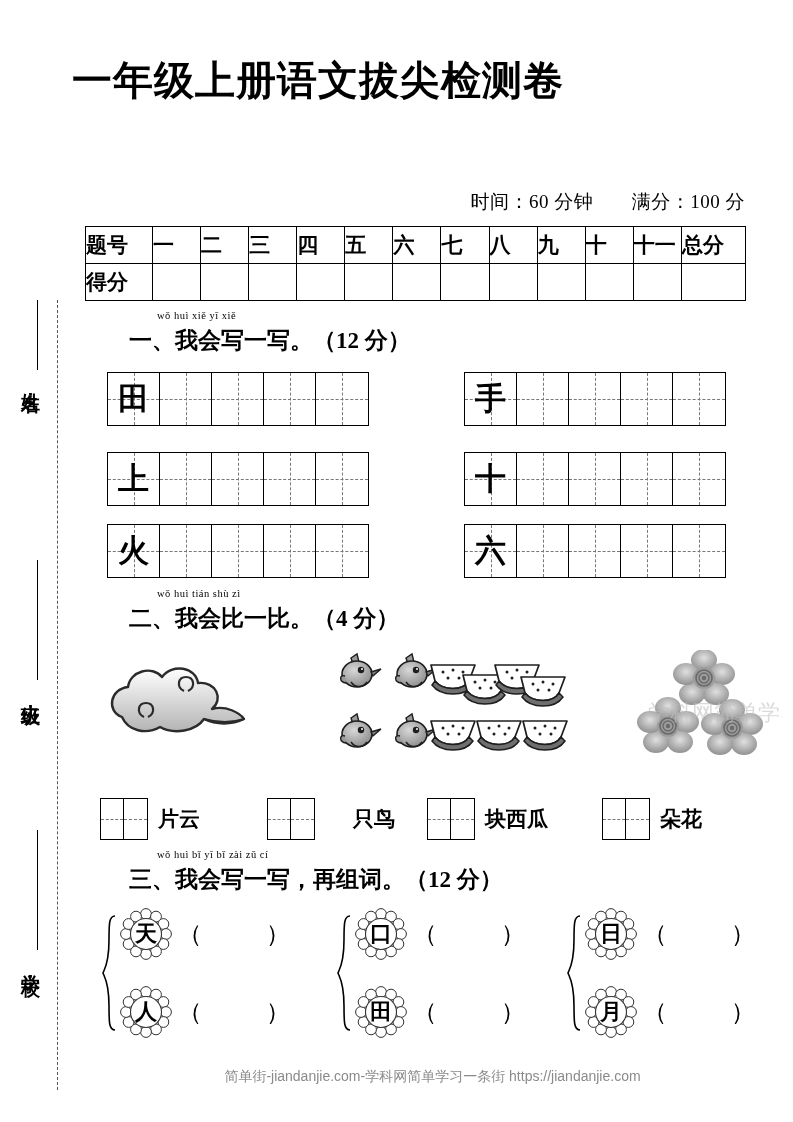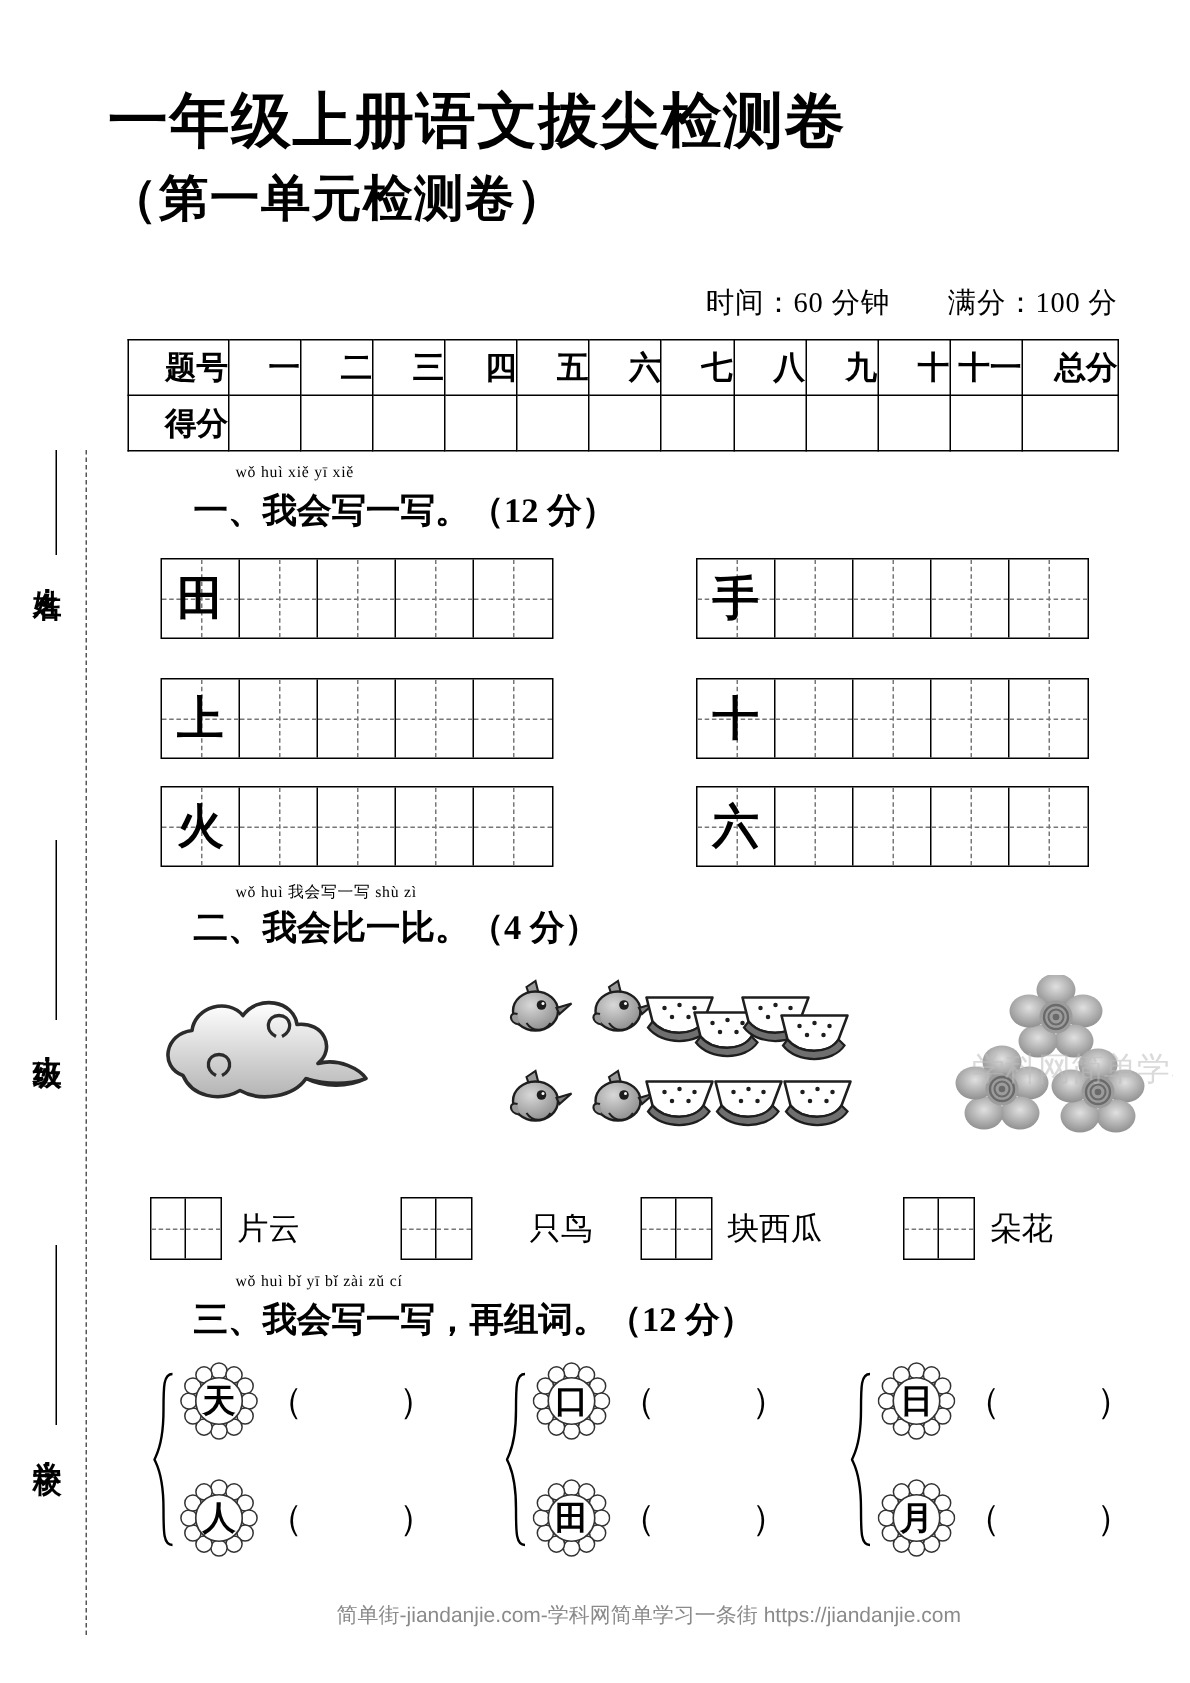--- a/index.html
+++ b/index.html
@@ -105,21 +105,21 @@
     position: absolute;
     left: 13px;
     top: 226px;
     border-collapse: collapse;
     width: 661px;
     table-layout: fixed;
   }
   #score-table td {
     border: 1px solid #000;
     height: 36px;
-    text-align: right;
+    text-align: left;
     vertical-align: middle;
     font-size: 21px;
     font-weight: 700;
     font-family: "Liberation Serif", "DejaVu Serif", serif;
     padding: 0;
   }
   #score-table td.rowhead { width: 66px; }
   #score-table td.lastcol { width: 63px; }
 
   
@@ -221,21 +221,21 @@
   }
   .ans-cell:last-child { border-right: none; }
   .ans-cell::before {
     content: "";
     position: absolute;
     left: 0; right: 0; top: 50%;
     border-top: 1px dashed #777;
   }
   .count-label {
     font-size: 21px;
-    font-weight: 400;
+    font-weight: 700;
     margin-left: 10px;
     font-family: "Liberation Serif", "DejaVu Serif", serif;
   }
 
   
   .cmp-group {
     position: absolute;
     width: 215px;
     height: 130px;
   }
@@ -312,21 +312,20 @@
 
     <div class="side-block" style="top:960px;">
       <span class="side-label">学校：</span>
     </div>
     <div class="side-line" style="top:830px; height:120px;"></div>
   </div>
 
   <div id="content">
 
     <div id="title-main" class="title">一年级上册语文拔尖检测卷</div>
-    <div id="title-sub" class="title">（第一单元检测卷）</div>
 
     <div id="exam-meta">
       <span>时间：60 分钟</span>
       <span class="meta-gap"></span>
       <span>满分：100 分</span>
     </div>
 
     <table id="score-table">
       <tbody>
         <tr>
@@ -421,21 +420,21 @@
           <span class="grid-char">六</span>
         </div>
       <div class="grid-cell"></div>
       <div class="grid-cell"></div>
       <div class="grid-cell"></div>
       <div class="grid-cell"></div>
     </div>
 
     <div class="section-head" style="top:603px;">
       <span class="sec-inner">
-        <span class="sec-pinyin">wǒ huì 我会写一写 shù zì</span>
+        <span class="sec-pinyin">wǒ huì tián shù zì</span>
         <span>二、</span><span>我会比一比。</span><span class="sec-score">（4 分）</span>
       </span>
     </div>
 
     <div class="pic-area" style="left:28px; top:655px; width:150px;">
       <svg class="pic-svg" width="150" height="110" viewBox="0 0 150 110">
         <defs>
           <linearGradient id="cloudg" x1="0" y1="0" x2="0" y2="1">
             <stop offset="0%" stop-color="#ffffff"></stop>
             <stop offset="100%" stop-color="#b4b4b4"></stop>

